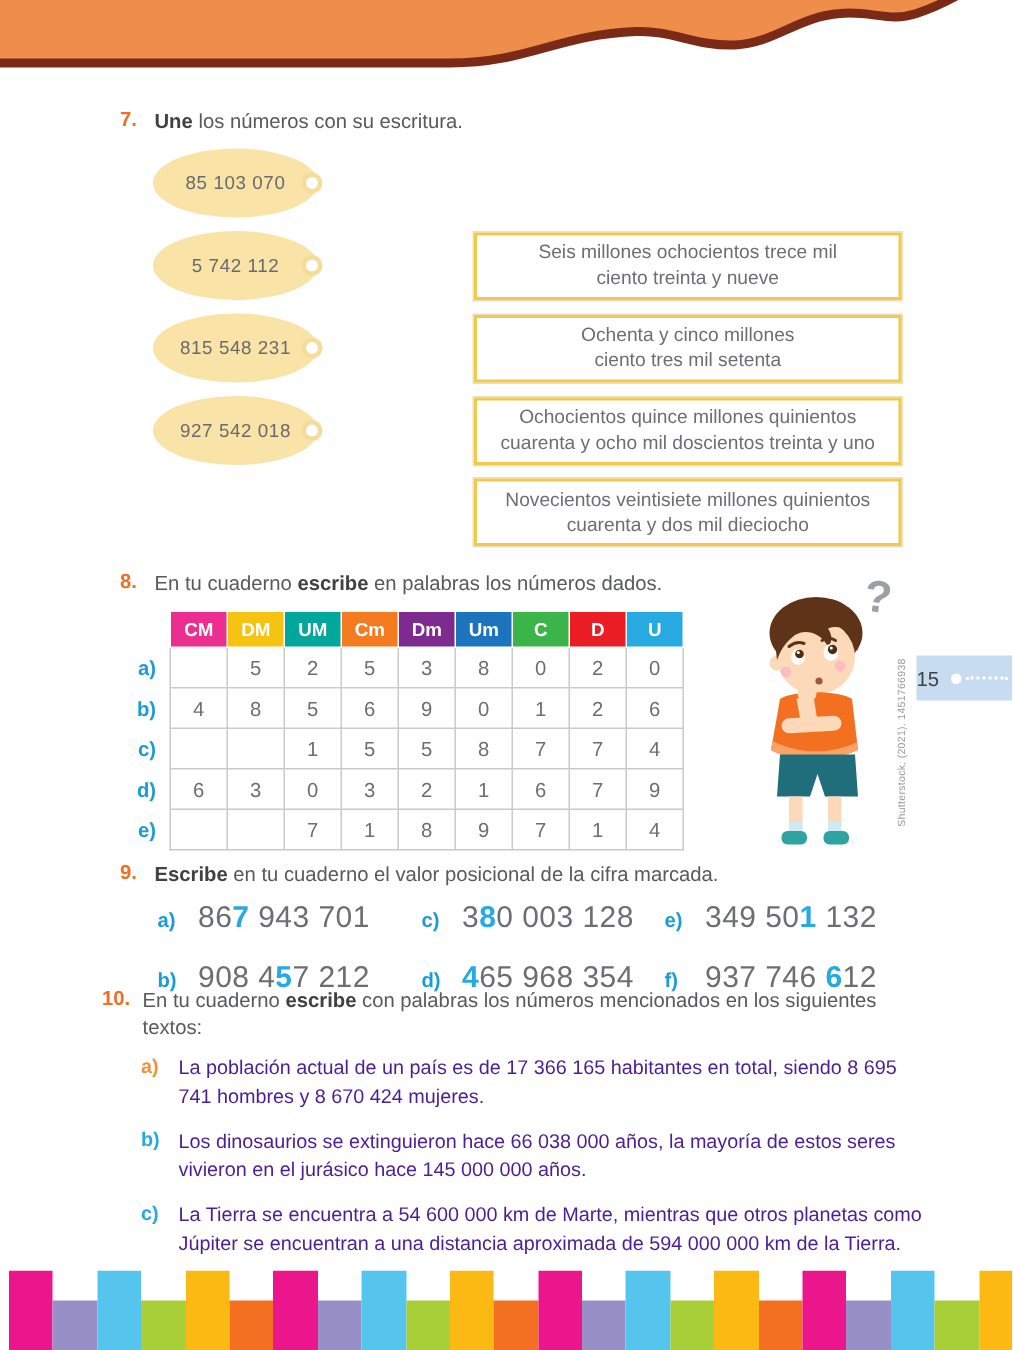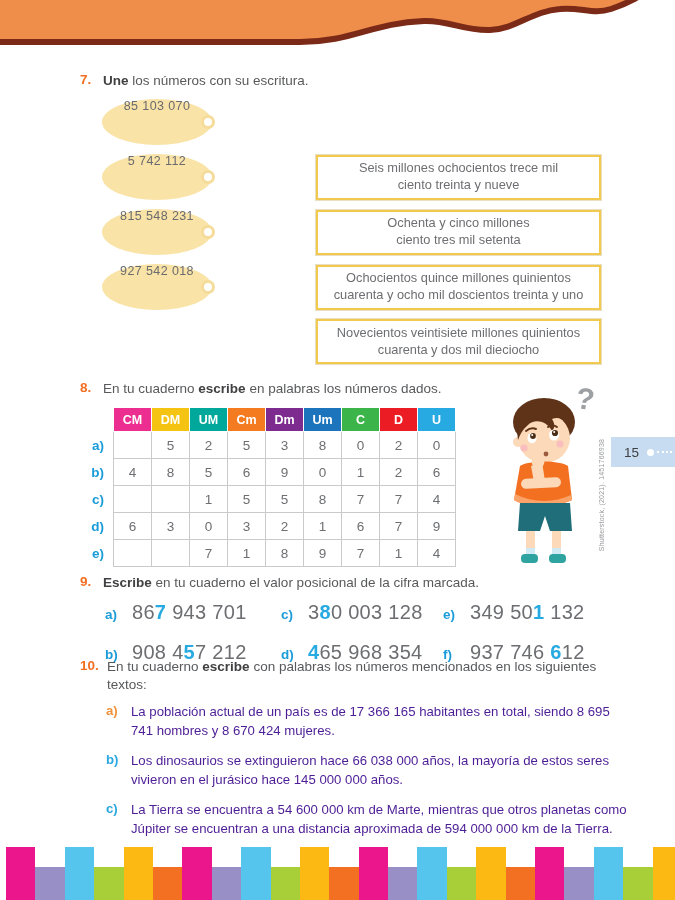--- a/index.html
+++ b/index.html
@@ -8,44 +8,44 @@
 
   
   #wave{position:absolute;top:0;left:0;width:675px;height:60px;}
 
   
   #sec7{position:absolute;top:72px;left:80px;width:521px;}
   #sec8{position:absolute;top:380px;left:80px;width:521px;}
   #kid{position:absolute;top:386px;left:488px;width:118px;height:184px;}
   #tab{position:absolute;top:437px;right:0;width:64px;height:30px;background:#C7DCF1;
        display:flex;align-items:center;}
-  #tab .tabnum{margin-left:13px;font-size:13.5px;color:#3F4043;}
+  #tab .tabnum{font-size:13.5px;color:#3F4043;}
   #tab .tabdot{width:7px;height:7px;border-radius:50%;background:#fff;margin-left:8px;}
   #tab .tabline{flex:1;border-top:2px dotted #fff;margin:0 3px 0 3px;}
   #credit{position:absolute;left:528px;top:490px;width:150px;height:10px;
           transform:rotate(-90deg);font-size:7px;color:#97999C;text-align:center;letter-spacing:.2px;}
   #sec9{position:absolute;top:574px;left:80px;width:545px;}
-  #sec10{position:absolute;top:658px;left:80px;width:548px;}
+  #sec10{position:absolute;top:658px;left:68px;width:548px;}
   #bottom-bars{position:absolute;left:0;bottom:0;width:675px;height:53px;display:flex;
                align-items:flex-end;padding-left:6px;box-sizing:border-box;overflow:hidden;}
   .bar{flex:0 0 29.4px;}
   .bar.tall{height:53px;}
   .bar.short{height:33px;}
 
   
   .heading{display:flex;margin:0 0 9px 0;}
   .heading .num{flex:none;width:23px;font-weight:700;color:#F26F21;font-size:13.5px;}
   #sec10 .heading .num{width:27px;}
   .heading .htext{margin:0;font-size:13.5px;color:#58595B;line-height:1.35;}
   .heading b{color:#414042;font-weight:700;}
 
   
   .match-row{display:flex;align-items:center;margin-bottom:9px;}
   .oval{flex:none;width:110px;height:46px;margin-left:22px;background:#F9E3A6;border-radius:50%;
-        display:flex;justify-content:center;position:relative;}
+        display:flex;align-items:center;justify-content:center;position:relative;}
   .oval .numtxt{font-size:12.5px;color:#6A6B6E;letter-spacing:.4px;}
   .oval .dot{position:absolute;right:-3px;top:50%;transform:translateY(-50%);
              width:8px;height:8px;background:#fff;border:3px solid #F5DC9A;border-radius:50%;}
   .wbox{margin-left:auto;width:285px;min-height:45px;box-sizing:border-box;background:#fff;
         border:2px solid #F2C94F;box-shadow:0 0 0 1px #EADFC0;
         display:flex;flex-direction:column;align-items:center;justify-content:center;
         text-align:center;color:#6D6E71;font-size:12.8px;line-height:1.32;padding:3px 6px;}
 
   
   table.pv{border-collapse:collapse;margin-left:0;}

